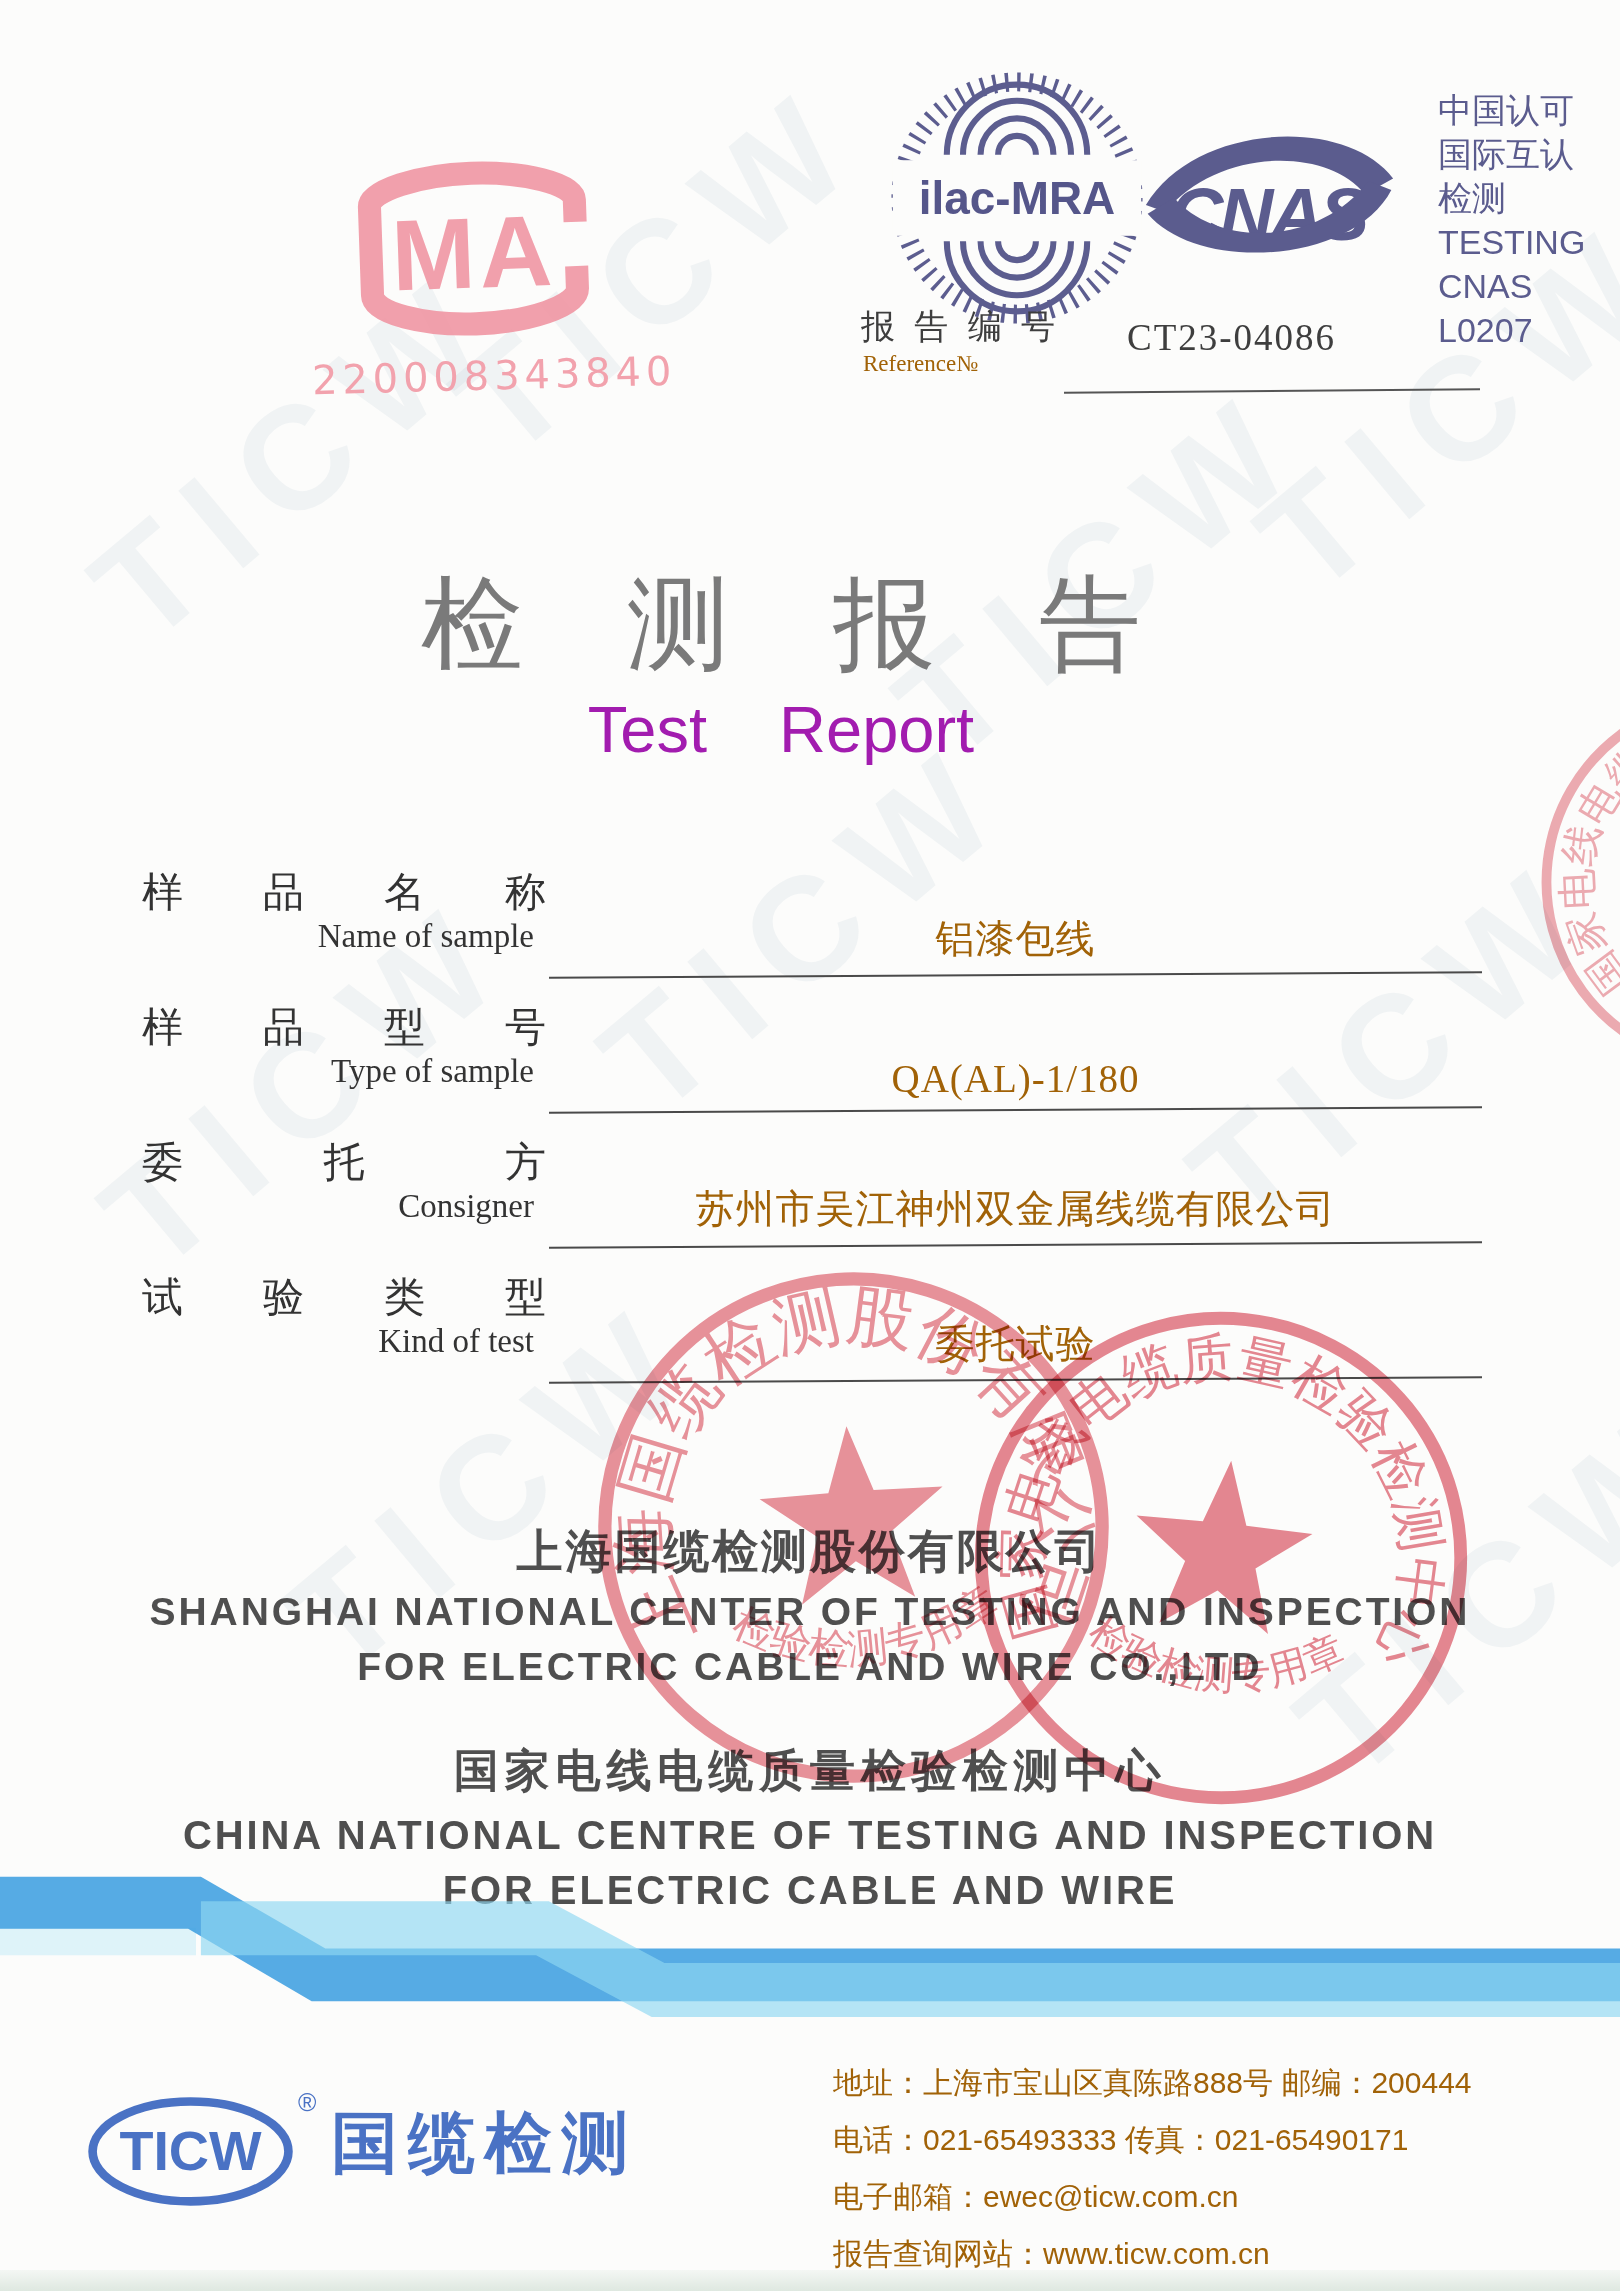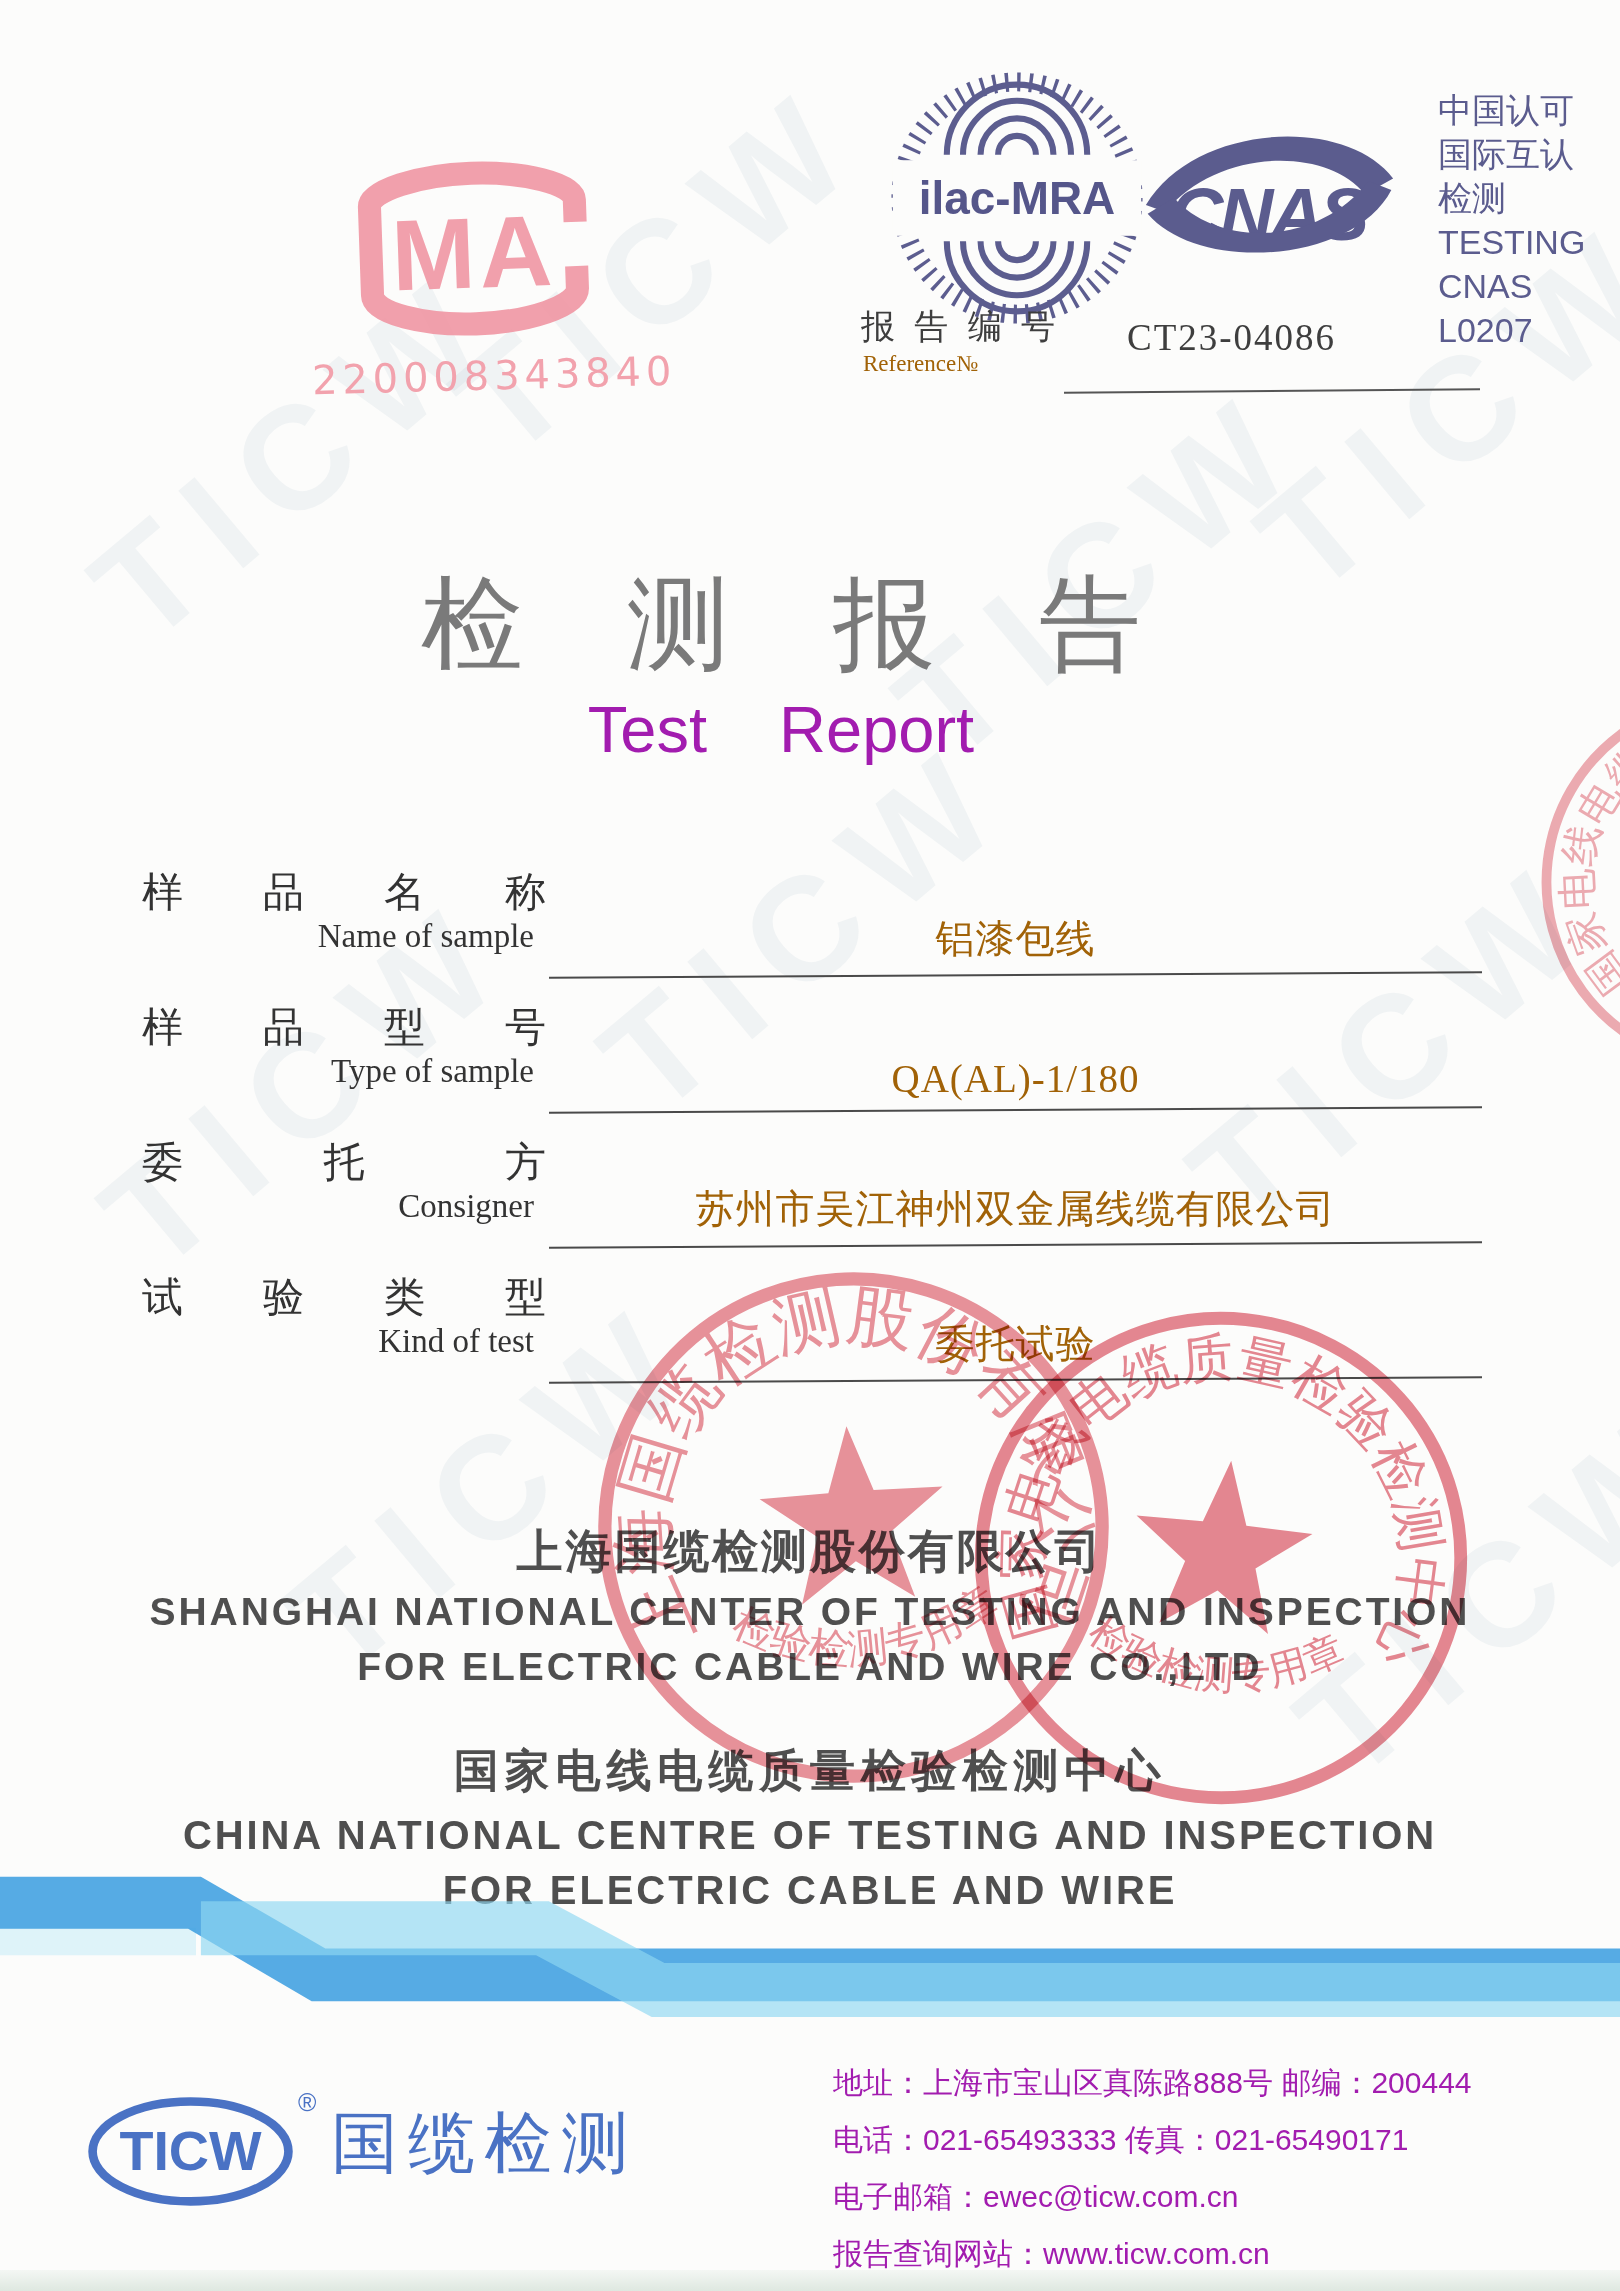--- a/index.html
+++ b/index.html
@@ -56,22 +56,22 @@
   .stamp{position:absolute;mix-blend-mode:multiply;}
   .stamp1{left:588px;top:1262px;width:531px;height:531px;opacity:.66;transform:rotate(-4deg);}
   .stamp2{left:965px;top:1302px;width:512px;height:512px;opacity:.72;transform:rotate(6deg);}
   .stamp3{left:1534px;top:686px;width:392px;height:392px;opacity:.5;transform:rotate(-15deg);}
 
   
   .waves{left:0;top:1862px;}
 
   
   .ticw-logo{left:83px;top:2090px;}
-  .ticw-cn{left:331px;top:2098px;font-size:67px;font-weight:400;color:#4a72c4;letter-spacing:9.8px;}
-  .contact{left:833px;top:2054px;font-size:30px;line-height:57px;color:#a21caf;}
+  .ticw-cn{left:331px;top:2098px;font-size:67px;font-weight:700;color:#4a72c4;letter-spacing:9.8px;}
+  .contact{left:833px;top:2054px;font-size:30px;line-height:57px;color:#a16207;}
   .bottom-strip{left:0;right:0;bottom:0;height:21.6px;background:linear-gradient(#f4f7f4,#dde7df);}
 </style>
 </head>
 <body>
 
 <div class="page">
 
   <div class="wm" style="left:59px;top:372px;">TICW</div>
   <div class="wm" style="left:421px;top:186px;">TICW</div>
   <div class="wm" style="left:863px;top:490px;">TICW</div>

